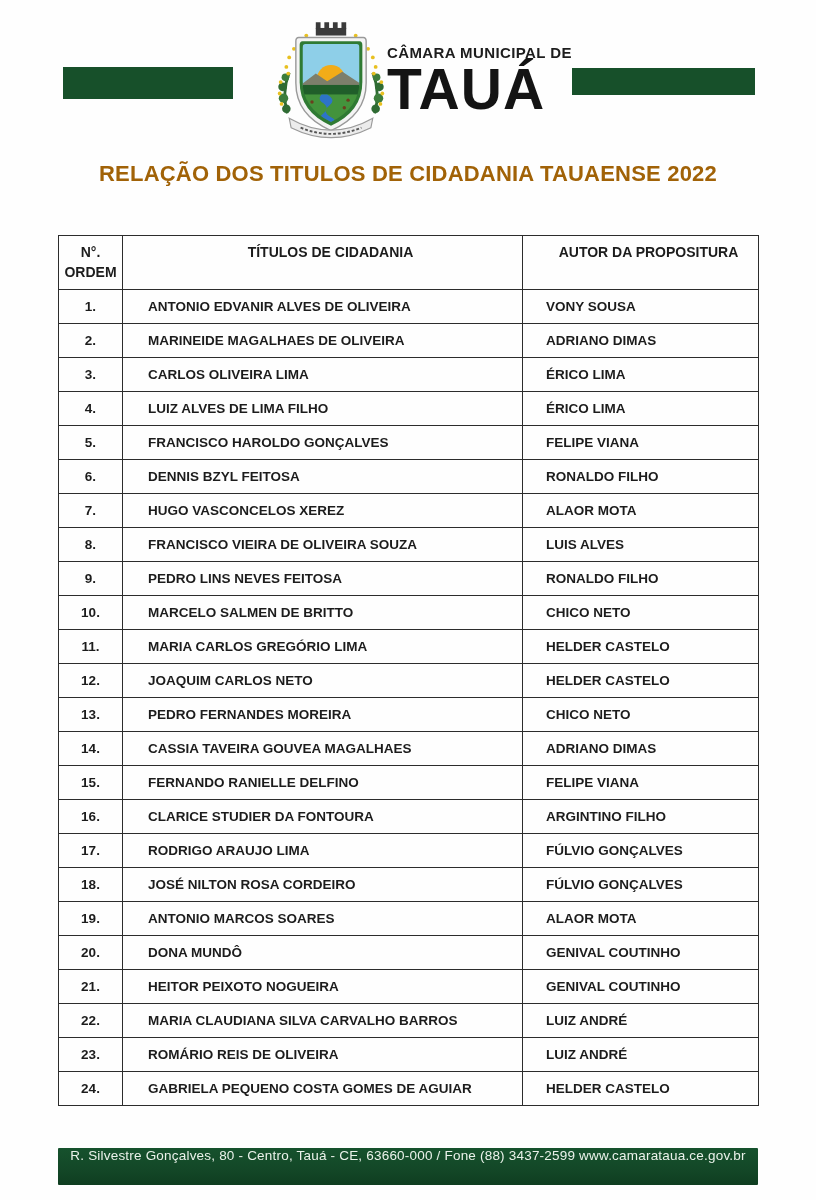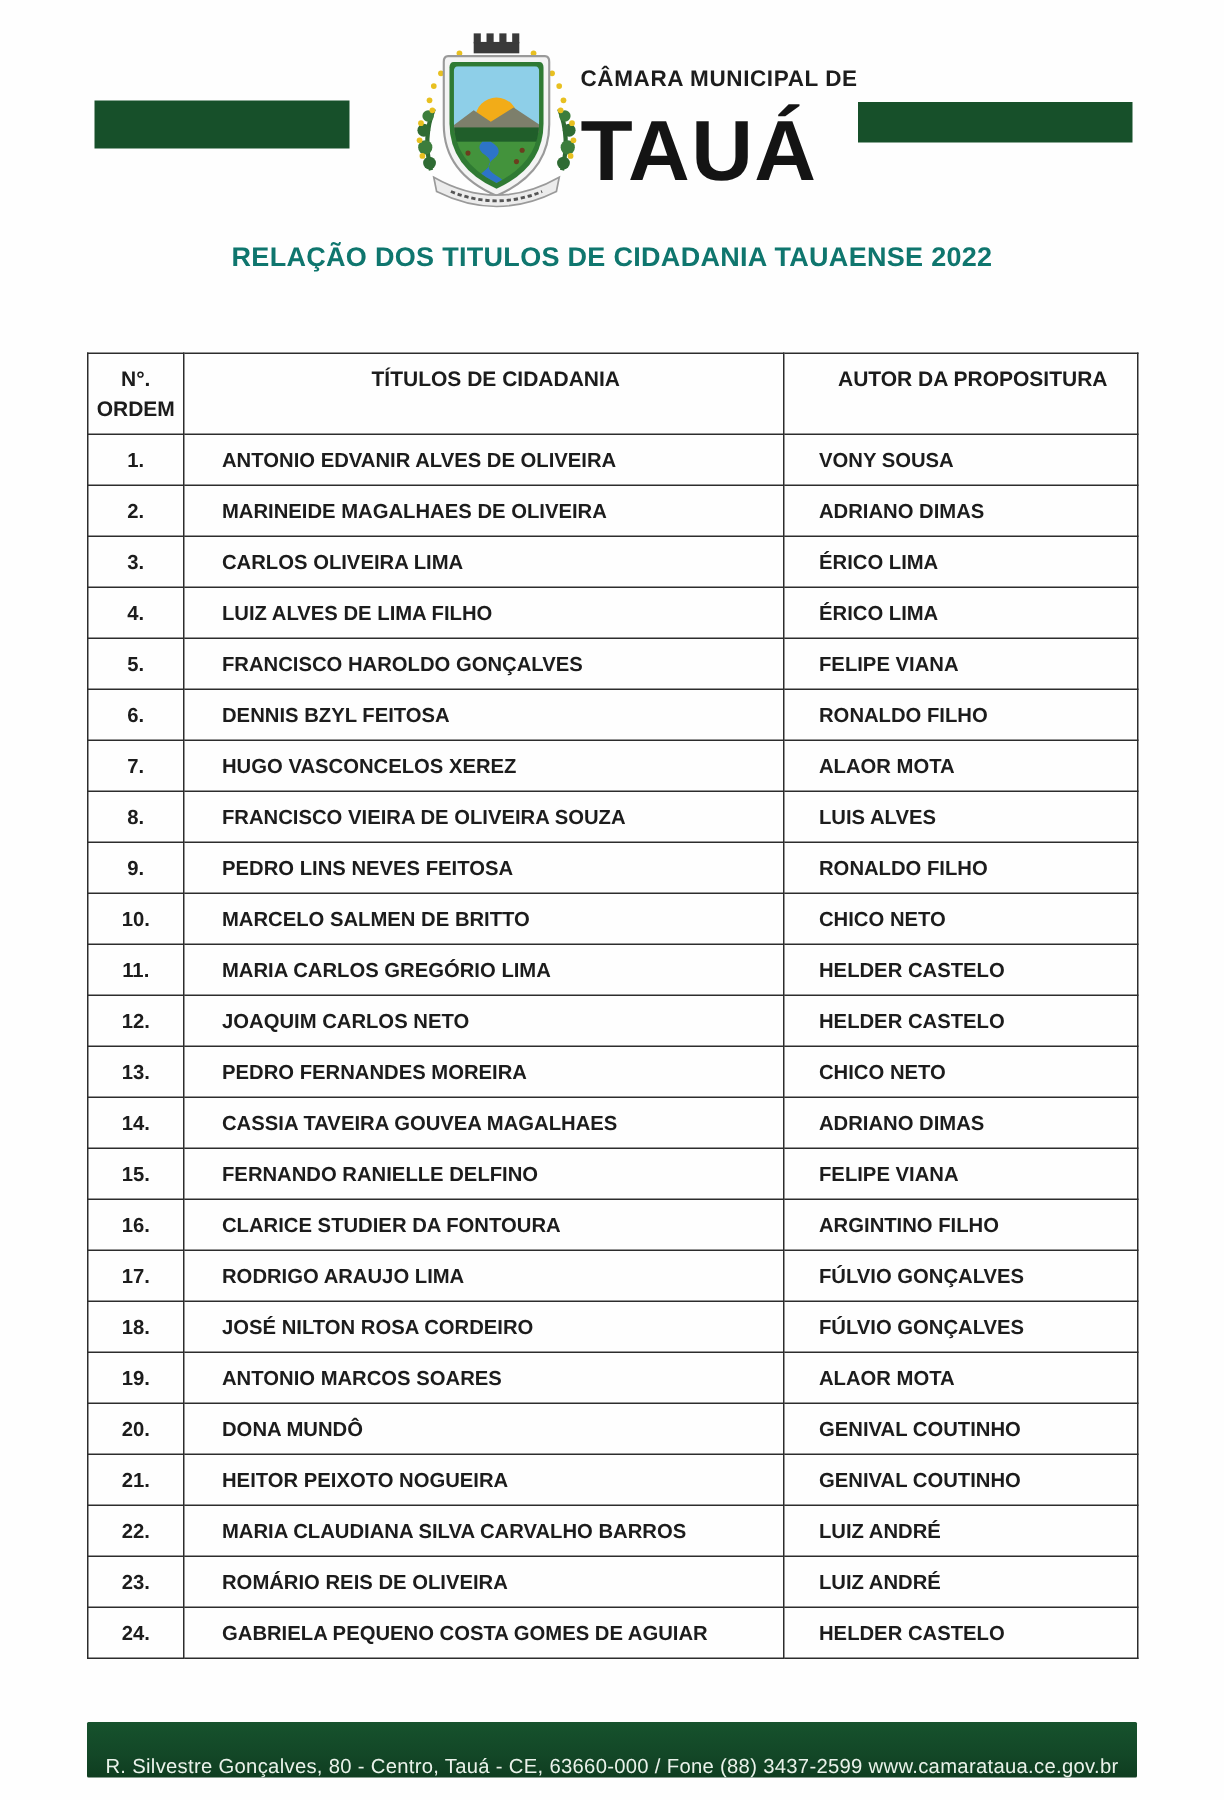--- a/index.html
+++ b/index.html
@@ -25,27 +25,27 @@
   .bar-left{left:63px;top:67px;width:170px;height:32px;}
   .bar-right{left:572px;top:68px;width:183px;height:27px;}
   .logo{position:absolute;left:274px;top:20px;width:114px;height:128px;}
   .org{position:absolute;left:387px;top:44px;text-align:left;}
   .org-caption{
     font-size:15px;font-weight:bold;letter-spacing:.4px;color:#1d1d1d;
     white-space:nowrap;
   }
   .org-name{
     font-size:57px;font-weight:bold;line-height:.93;letter-spacing:1px;
-    color:#141414;margin-top:14px;
+    color:#141414;margin-top:2px;
   }
   
   .doc-title{
     position:absolute;top:161px;left:0;width:100%;
-    text-align:center;font-size:18px;font-weight:bold;
-    letter-spacing:.2px;color:#0f766e;
+    text-align:center;font-size:22px;font-weight:bold;
+    letter-spacing:.2px;color:#a16207;
   }
   
   .tbl{
     position:absolute;left:58px;top:235px;width:700px;
     border-collapse:collapse;table-layout:fixed;
   }
   .tbl th,.tbl td{
     border:1.6px solid #2c2c2c;
     font-weight:bold;color:var(--ink);
     overflow:hidden;white-space:nowrap;
@@ -59,21 +59,21 @@
   }
   .c-num{width:64px;text-align:center;}
   .c-title{width:400px;text-align:left;padding-left:25px;}
   .c-author{width:236px;text-align:left;padding-left:23px;}
   th.c-title,th.c-author{padding-left:16px;text-align:center;}
   .th-line{display:block;}
   
   .footer-bar{
     position:absolute;left:58px;top:1148px;width:700px;height:37px;
     background:linear-gradient(180deg,#16522d 0%,var(--footer-green) 60%,#0f3d20 100%);
-    display:flex;align-items:flex-end;justify-content:center;
+    display:flex;align-items:flex-start;justify-content:center;
     border-radius:1px;
   }
   .footer-bar span{
     color:#eaf2ea;font-size:13.5px;letter-spacing:.2px;white-space:nowrap;
   }
 </style>
 </head>
 <body>
 
 <div class="page">

